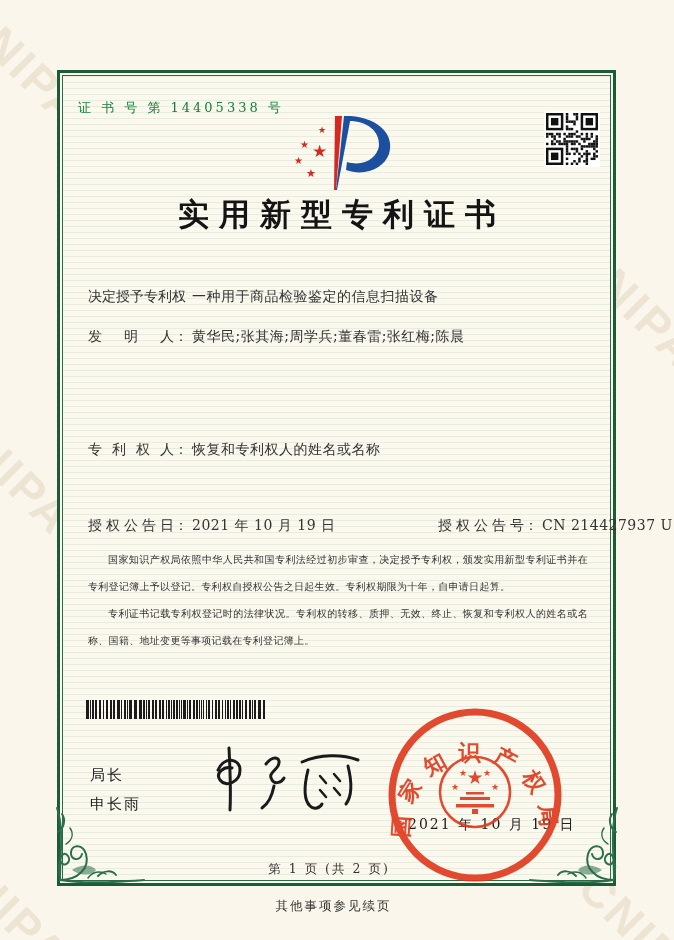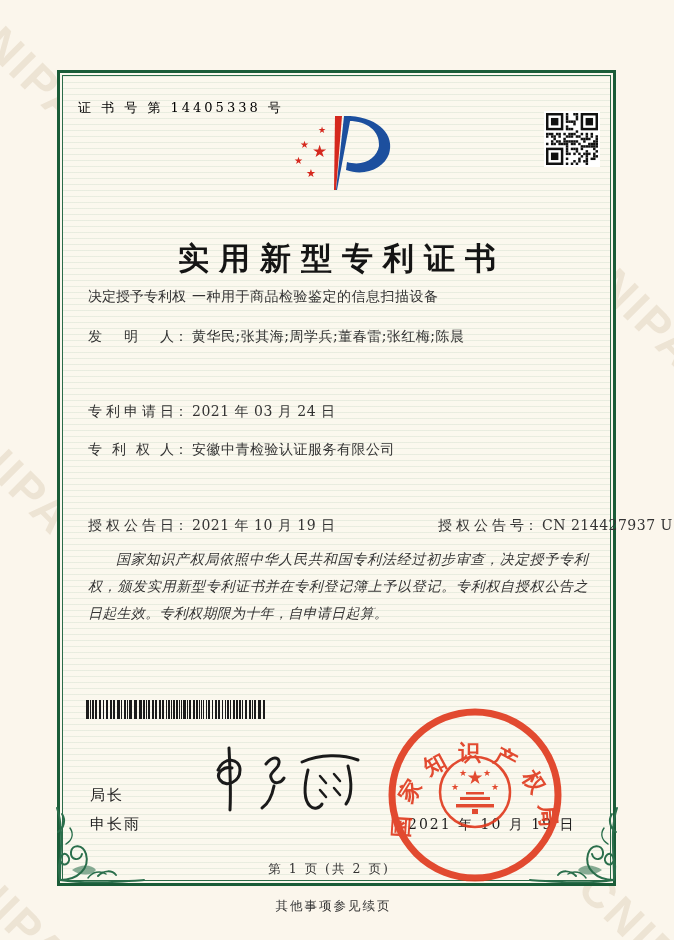--- a/index.html
+++ b/index.html
@@ -24,50 +24,50 @@
   }
   .frame-inner{
     position:absolute;inset:2px;border:1px solid #2c6b49;
     background-image:repeating-linear-gradient(180deg,
       rgba(70,135,95,0.10) 0px, rgba(70,135,95,0.10) 1px,
       rgba(0,0,0,0) 1px, rgba(0,0,0,0) 6px);
   }
   .flourish{position:absolute;width:96px;height:96px;z-index:5;}
   .flourish.br{transform:scaleX(-1);}
   
-  .cert-no{position:absolute;left:78px;top:99px;font-size:13px;letter-spacing:3px;color:#000000;}
+  .cert-no{position:absolute;left:78px;top:99px;font-size:13px;letter-spacing:3px;color:#15803d;}
   .logo{position:absolute;left:276px;top:110px;width:130px;height:88px;}
   .logo .star{position:absolute;color:#d5281e;line-height:1;font-family:"DejaVu Sans",sans-serif;}
   .qr{position:absolute;left:544px;top:111px;width:56px;height:56px;background:#fff;padding:2px;box-sizing:border-box;}
   .title{
     position:absolute;left:0;right:0;top:194px;text-align:center;
-    font-size:31px;font-weight:700;letter-spacing:10px;color:#141414;text-indent:10px;margin-top:44px;
+    font-size:31px;font-weight:700;letter-spacing:10px;color:#141414;text-indent:10px;
   }
   
   .field{position:absolute;left:88px;right:80px;font-size:14px;color:#333;white-space:nowrap;}
   .field .lbl{display:inline-block;width:86px;text-align:justify;text-align-last:justify;vertical-align:bottom;}
   .field .colon{display:inline-block;margin-right:4px;}
   .field .val{letter-spacing:0.5px;}
   .grant-no{position:absolute;left:350px;top:0;}
   
   .legal{
     position:absolute;left:88px;top:546px;width:500px;
-    font-size:14px;line-height:27px;color:#333;
-    font-style:italic;letter-spacing:0.3px;text-align:justify;
+    font-size:10px;line-height:27px;color:#333;
+    letter-spacing:0.3px;text-align:justify;
   }
   .legal p{margin:0;text-indent:2em;}
   
   .barcode{position:absolute;left:86px;top:700px;width:182px;height:19px;}
   .seal{position:absolute;left:380px;top:700px;width:190px;height:190px;opacity:0.9;z-index:4;}
   .seal-date{
     position:absolute;left:408px;top:816px;z-index:3;
     font-size:14px;letter-spacing:2px;color:#1c1c1c;white-space:nowrap;
   }
   .signer{position:absolute;left:90px;top:760px;font-family:"Liberation Sans",sans-serif;
-    font-size:15px;color:#222;line-height:29px;letter-spacing:2px;margin-top:20px;}
+    font-size:15px;color:#222;line-height:29px;letter-spacing:2px;}
   .signature{position:absolute;left:196px;top:742px;width:170px;height:76px;}
   .page-no{position:absolute;left:0;right:16px;top:861px;text-align:center;font-size:12.5px;letter-spacing:2px;color:#333;}
   .foot-note{position:absolute;left:0;right:7px;top:898px;text-align:center;font-size:12.5px;letter-spacing:2px;color:#333;}
 </style>
 </head>
 <body>
 
 <div id="canvas">
 
   <div class="wm" style="left:-14px;top:-10px;">CNIPA</div>
@@ -250,37 +250,35 @@
     </svg>
 
   <div class="title">实用新型专利证书</div>
 
   <div class="field" style="top:288px;">
     <span class="lbl">决定授予专利权</span><span class="colon">：</span><span class="val">一种用于商品检验鉴定的信息扫描设备</span>
   </div>
   <div class="field" style="top:328px;">
     <span class="lbl">发明人</span><span class="colon">：</span><span class="val">黄华民;张其海;周学兵;董春雷;张红梅;陈晨</span>
   </div>
-  <div class="field" style="top:403px;">
-    <span class="lbl">专利申请日</span><span class="colon">：</span><span class="val">2021 年 03 月 24 日</span>
-  </div>
   <div class="field" style="top:441px;">
-    <span class="lbl">专利权人</span><span class="colon">：</span><span class="val">安徽中青检验认证服务有限公司</span>
+    <span class="lbl">专利权人</span><span class="colon">：</span><span class="val">恢复和专利权人的姓名或名称</span>
   </div>
   <div class="field" style="top:517px;">
     <span>
       <span class="lbl">授权公告日</span><span class="colon">：</span><span class="val">2021 年 10 月 19 日</span>
     </span>
     <span class="grant-no">
       <span class="lbl">授权公告号</span><span class="colon">：</span><span class="val">CN 214427937 U</span>
     </span>
   </div>
 
   <div class="legal">
     <p>国家知识产权局依照中华人民共和国专利法经过初步审查，决定授予专利权，颁发实用新型专利证书并在专利登记簿上予以登记。专利权自授权公告之日起生效。专利权期限为十年，自申请日起算。</p>
+    <p>专利证书记载专利权登记时的法律状况。专利权的转移、质押、无效、终止、恢复和专利权人的姓名或名称、国籍、地址变更等事项记载在专利登记簿上。</p>
   </div>
 
   <svg id="barcode-svg" class="barcode" viewBox="0 0 182 19" preserveAspectRatio="none">
       <rect x="0" y="0" width="3" height="19" fill="#1b1b1b"></rect>
       <rect x="4" y="0" width="1" height="19" fill="#1b1b1b"></rect>
       <rect x="6" y="0" width="2" height="19" fill="#1b1b1b"></rect>
       <rect x="9" y="0" width="2" height="19" fill="#1b1b1b"></rect>
       <rect x="13" y="0" width="2" height="19" fill="#1b1b1b"></rect>
       <rect x="17" y="0" width="1" height="19" fill="#1b1b1b"></rect>
       <rect x="20" y="0" width="2" height="19" fill="#1b1b1b"></rect>

